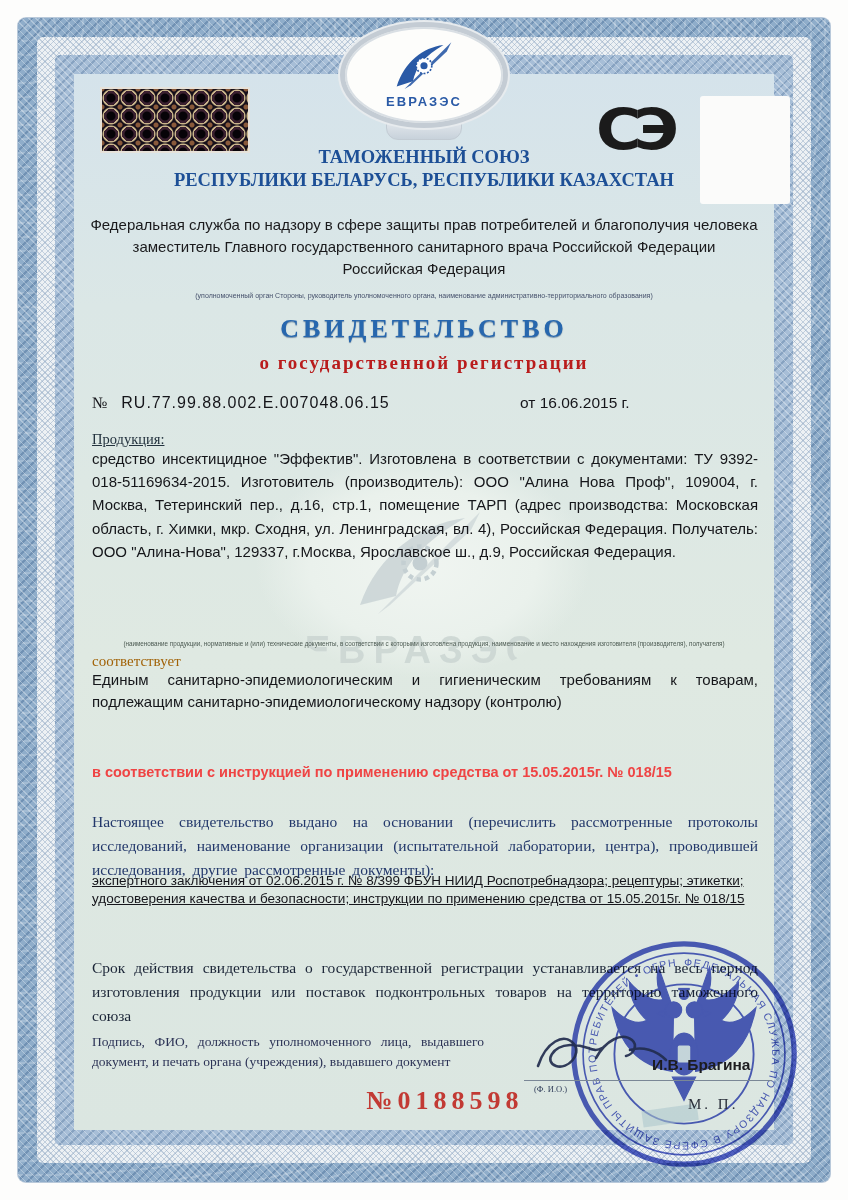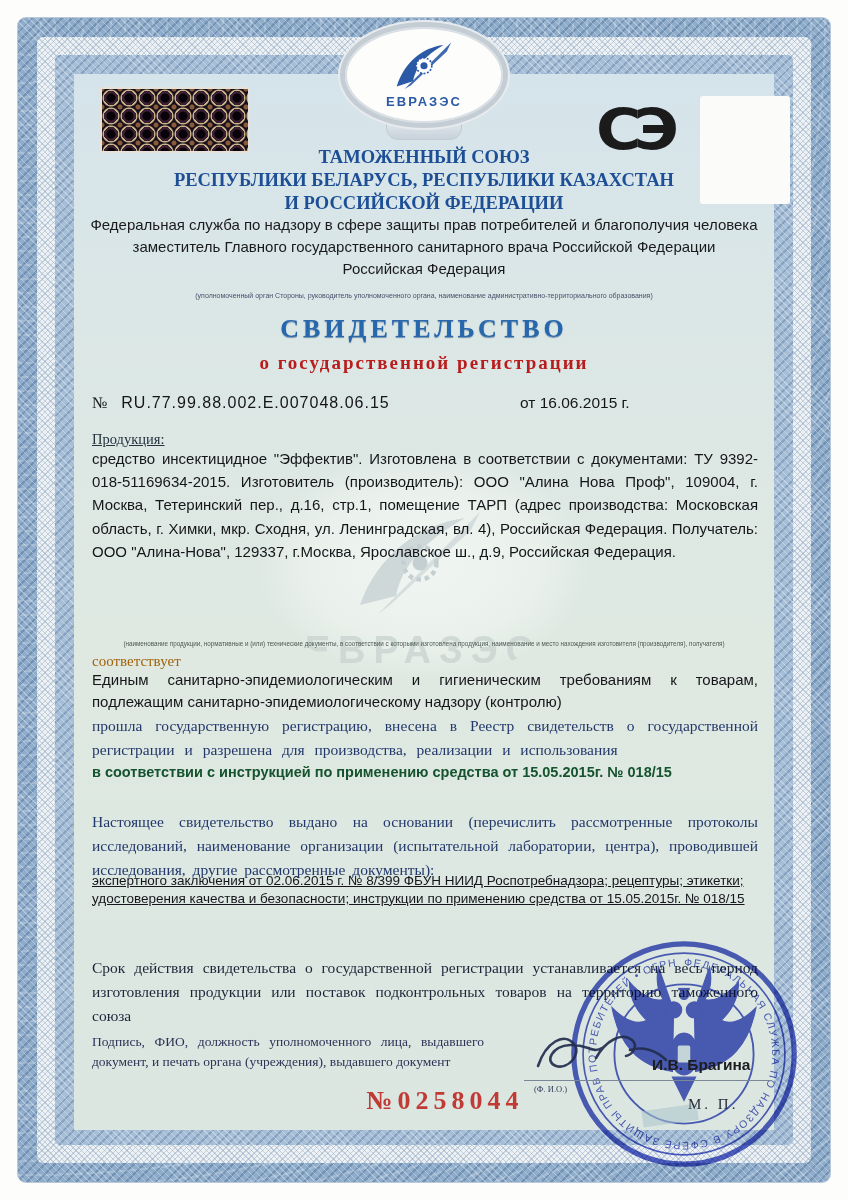--- a/index.html
+++ b/index.html
@@ -61,21 +61,21 @@
   .numrow{position:absolute;left:92px;top:394px;width:666px;z-index:2;color:#15151a;}
   .no-sym{font-family:"Liberation Serif",serif;font-size:16px;}
   .no-val{font-size:16px;letter-spacing:1px;margin-left:14px;}
   .no-date{position:absolute;left:428px;top:0;font-size:15.5px;}
   .p-label{position:absolute;left:92px;z-index:2;font-family:"Liberation Serif",serif;font-size:14.5px;
     color:#23323e;text-decoration:underline;}
   .p-sans{position:absolute;left:92px;width:666px;z-index:2;font-size:15px;line-height:23.2px;color:#15161a;text-align:justify;}
   .p-serif{position:absolute;left:92px;width:666px;z-index:2;font-family:"Liberation Serif",serif;
     font-size:15.5px;line-height:24px;color:#23386b;text-align:justify;}
   .lead{position:absolute;left:92px;z-index:2;font-family:"Liberation Serif",serif;font-size:15px;color:#a16207;}
-  .instr{position:absolute;left:92px;width:666px;z-index:2;font-size:14.5px;font-weight:bold;color:#14532d;}
+  .instr{position:absolute;left:92px;width:666px;z-index:2;font-size:14.5px;font-weight:bold;color:#ef4444;}
   .docs{position:absolute;left:92px;width:666px;z-index:2;font-size:13.5px;line-height:17.5px;color:#16161c;}
   .sig-label{position:absolute;left:92px;top:1032px;width:392px;z-index:2;font-family:"Liberation Serif",serif;
     font-size:13.5px;line-height:20px;color:#2c3356;text-align:justify;}
   .serial{position:absolute;left:295px;top:1086px;width:300px;text-align:center;z-index:2;
     font-family:"Liberation Serif",serif;font-weight:bold;font-size:26px;letter-spacing:5px;color:#c23a34;}
   
   .wm{position:absolute;left:256px;top:452px;width:334px;height:226px;z-index:1;border-radius:50%;
     background:radial-gradient(closest-side,#f0f5f1 0%,#eaf1ec 68%,rgba(234,241,236,0) 100%);
     display:flex;flex-direction:column;align-items:center;justify-content:flex-end;overflow:hidden;}
   .wm-text{font-weight:bold;font-size:38px;letter-spacing:8px;color:#cbd5d2;opacity:.85;margin-bottom:6px;}
@@ -116,21 +116,20 @@
     </svg>
     <div class="logo-text">ЕВРАЗЭС</div>
   </div>
 
   <div class="holo"></div>
   <div class="patch"></div>
   <div class="ce">СЭ</div>
 
   <div class="hdr hdr-l" style="top:169px;">РЕСПУБЛИКИ БЕЛАРУСЬ, РЕСПУБЛИКИ КАЗАХСТАН</div>
   <div class="hdr hdr-l" style="top:146px;">ТАМОЖЕННЫЙ СОЮЗ</div>
-  <div class="hdr hdr-l" style="top:192px;">И РОССИЙСКОЙ ФЕДЕРАЦИИ</div>
 
   <div class="auth" style="top:214px;">Федеральная служба по надзору в сфере защиты прав потребителей и благополучия человека</div>
   <div class="auth" style="top:236px;">заместитель Главного государственного санитарного врача Российской Федерации</div>
   <div class="auth" style="top:258px;">Российская Федерация</div>
   <div class="cap" style="top:292px;">(уполномоченный орган Стороны, руководитель уполномоченного органа, наименование административно-территориального образования)</div>
 
   <div class="title-main" style="top:314px;">СВИДЕТЕЛЬСТВО</div>
   <div class="title-sub" style="top:352px;">о государственной регистрации</div>
 
   <div class="numrow">
@@ -138,30 +137,29 @@
     <span class="no-date">от 16.06.2015 г.</span>
   </div>
 
   <div class="p-label" style="top:431px;">Продукция:</div>
   <div class="p-sans" style="top:447px;">средство инсектицидное "Эффектив". Изготовлена в соответствии с документами: ТУ 9392-018-51169634-2015. Изготовитель (производитель): ООО "Алина Нова Проф", 109004, г. Москва, Тетеринский пер., д.16, стр.1, помещение ТАРП (адрес производства: Московская область, г. Химки, мкр. Сходня, ул. Ленинградская, вл. 4), Российская Федерация.  Получатель: ООО "Алина-Нова", 129337, г.Москва, Ярославское ш., д.9, Российская Федерация.</div>
   <div class="cap cap2" style="top:640px;">(наименование продукции, нормативные и (или) технические документы, в соответствии с которыми изготовлена продукция, наименование и место нахождения изготовителя (производителя), получателя)</div>
 
   <div class="lead" style="top:653px;">соответствует</div>
   <div class="p-sans" style="top:669px;line-height:22px;">Единым санитарно-эпидемиологическим и гигиеническим требованиям к товарам, подлежащим санитарно-эпидемиологическому надзору (контролю)</div>
 
-  <div class="p-serif" style="top:714px;word-spacing:6px;">прошла государственную регистрацию, внесена в Реестр свидетельств о государственной регистрации и разрешена для производства, реализации и использования</div>
   <div class="instr" style="top:764px;">в соответствии с инструкцией по применению средства от 15.05.2015г. № 018/15</div>
 
   <div class="p-serif" style="top:810px;word-spacing:3px;">Настоящее свидетельство выдано на основании (перечислить рассмотренные протоколы исследований, наименование организации (испытательной лаборатории, центра), проводившей исследования, другие рассмотренные документы):</div>
   <div class="docs" style="top:872px;text-decoration:underline;">экспертного заключения от 02.06.2015 г. № 8/399 ФБУН НИИД Роспотребнадзора; рецептуры; этикетки; удостоверения качества и безопасности; инструкции по применению средства от 15.05.2015г. № 018/15</div>
 
   <div class="p-serif" style="top:956px;word-spacing:3px;color:#1c2638;">Срок действия свидетельства о государственной регистрации устанавливается на весь период изготовления продукции или поставок подконтрольных товаров на территорию таможенного союза</div>
 
   <div class="sig-label">Подпись, ФИО, должность уполномоченного лица, выдавшего документ, и печать органа (учреждения), выдавшего документ</div>
-  <div class="serial">№0258044</div>
+  <div class="serial">№0188598</div>
 
   <svg class="stamp" viewBox="0 0 200 200">
     <g stroke="#3446be" fill="none">
       <circle cx="100" cy="100" r="95" stroke-width="4.5"></circle>
       <circle cx="100" cy="100" r="87" stroke-width="1.4"></circle>
       <circle cx="100" cy="100" r="60" stroke-width="1.6"></circle>
     </g>
     <path id="ringpath" d="M100,24 a76,76 0 1,1 -0.01,0" fill="none"></path>
     <text font-size="9" letter-spacing="1.2" fill="#3446be" font-family="Liberation Sans, sans-serif">
       <textPath href="#ringpath">ФЕДЕРАЛЬНАЯ СЛУЖБА ПО НАДЗОРУ В СФЕРЕ ЗАЩИТЫ ПРАВ ПОТРЕБИТЕЛЕЙ • ОГРН 1047796261512 •</textPath>

